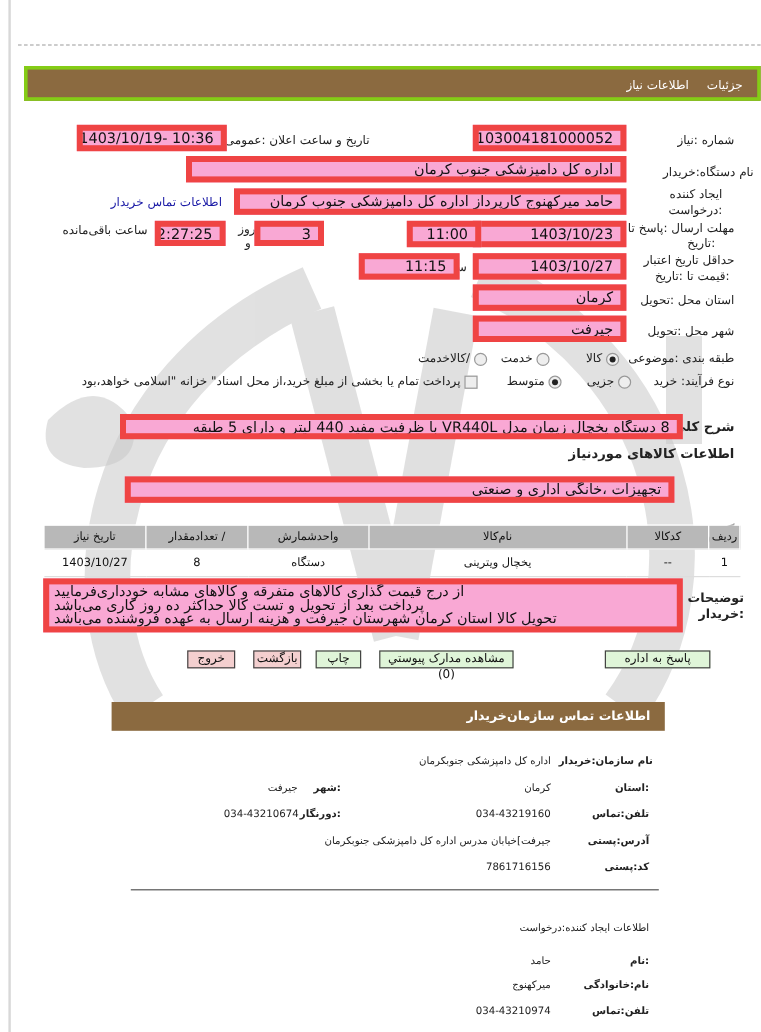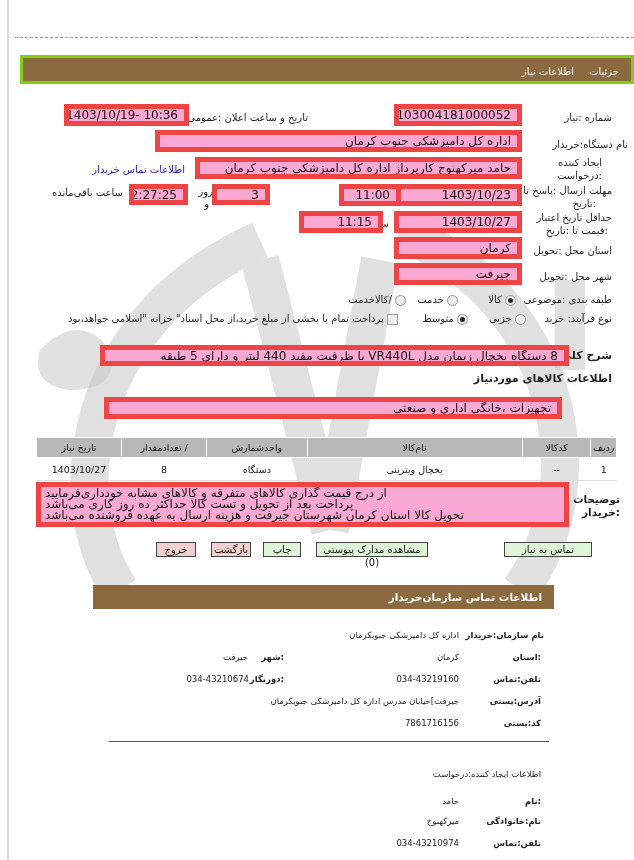--- a/index.html
+++ b/index.html
@@ -128,21 +128,21 @@
 </table>
 
 <div class="lbl bold" style="right:14px;top:493px;font-size:10.5px;">توضیحات</div>
 <div class="lbl bold" style="right:14px;top:506px;font-size:10.5px;">:خریدار</div>
 <div class="box" style="left:36px;top:482px;width:533px;height:45px;flex-direction:column;align-items:flex-end;justify-content:center;padding:0 4px;line-height:11px;">
   <div>از درج قیمت گذاری کالاهای متفرقه و کالاهای مشابه خودداری‌فرمایید</div>
   <div>پرداخت بعد از تحویل و تست کالا حداکثر ده روز کاری می‌باشد</div>
   <div>تحویل کالا استان کرمان شهرستان جیرفت و هزینه ارسال به عهده فروشنده می‌باشد</div>
 </div>
 
-<div class="btn g" style="left:476px;width:88px;">تماس به نیاز</div>
+<div class="btn g" style="left:476px;width:88px;">پاسخ به اداره</div>
 <div class="btn g" style="left:288px;width:112px;">مشاهده مدارک پیوستي (0)</div>
 <div class="btn g" style="left:235px;width:38px;">چاپ</div>
 <div class="btn r" style="left:183px;width:40px;">بازگشت</div>
 <div class="btn r" style="left:128px;width:40px;">خروج</div>
 
 <div class="hdr2"><span>اطلاعات تماس سازمان‌خریدار</span></div>
 
 <div class="sm b" style="right:90px;top:630px;">نام سازمان:خریدار</div>
 <div class="sm" style="right:175px;top:630px;">اداره کل دامپزشکی جنوبکرمان</div>
 

